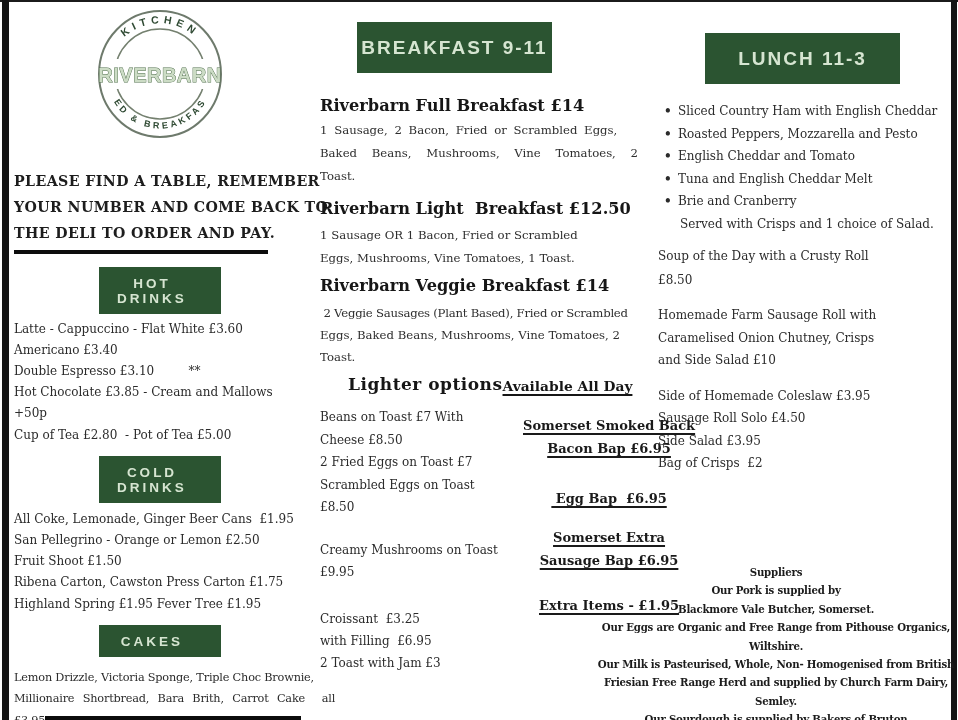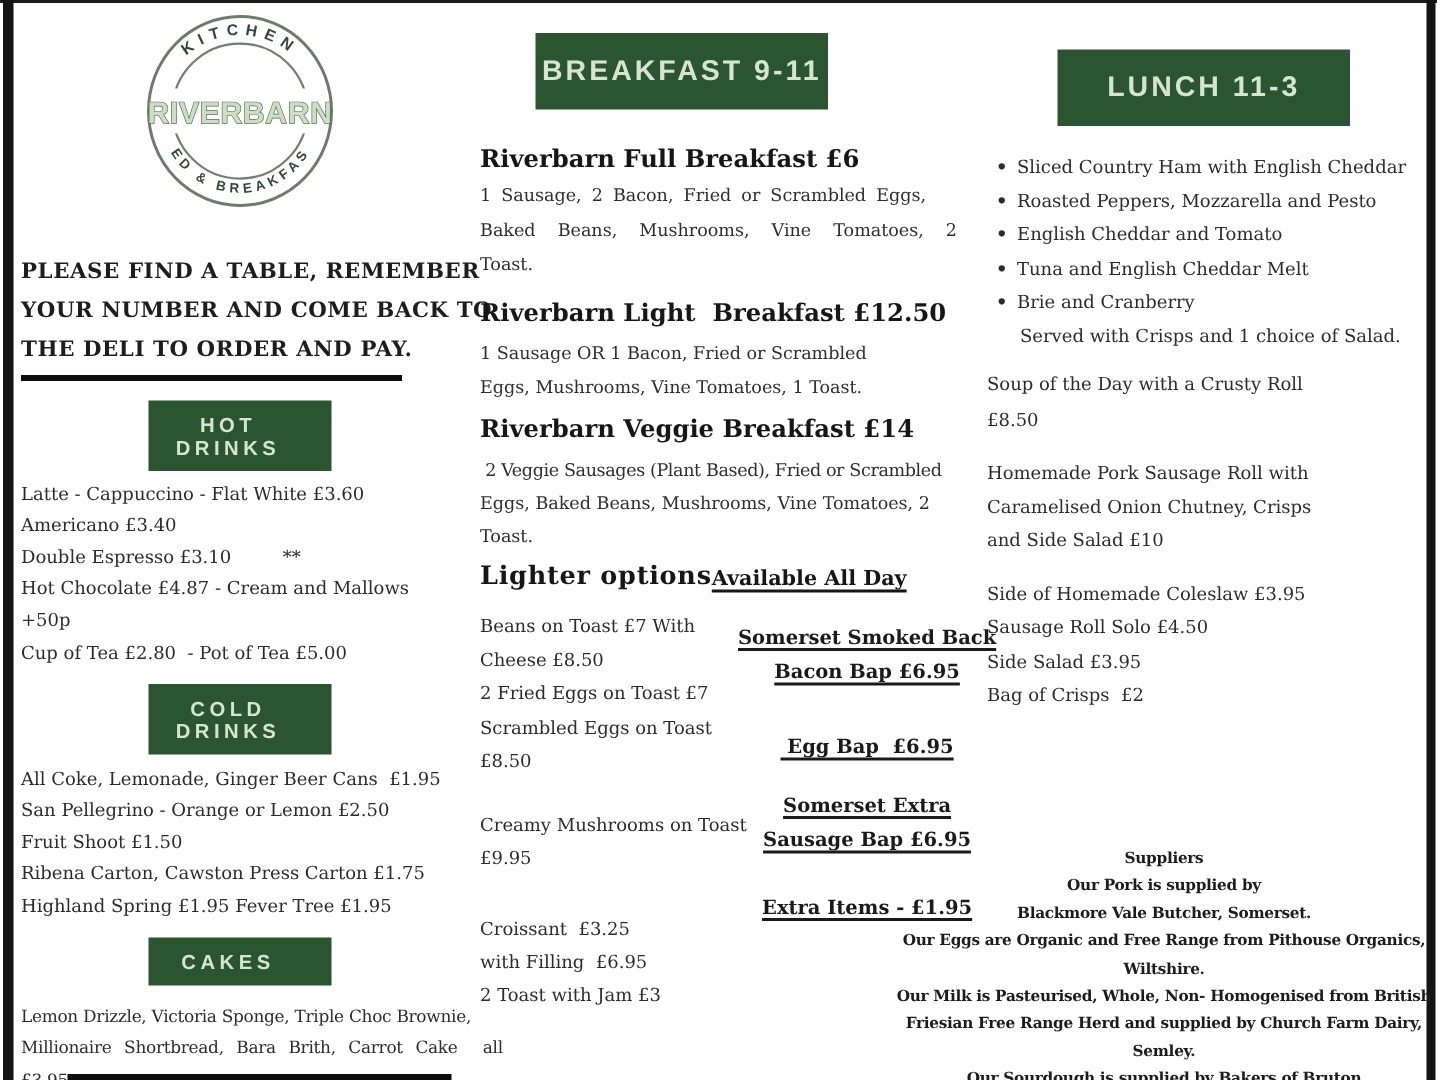--- a/index.html
+++ b/index.html
@@ -36,26 +36,26 @@
   .b-badge{margin-top:22px;margin-left:37px;}
   .l-badge{margin-top:33px;margin-left:47px;}
 
   .item-title{margin-top:22px;font-size:16.2px;font-weight:700;color:#161616;line-height:22px;white-space:nowrap;}
   .item-title.t2{margin-top:10px;} .item-title.t3{margin-top:6px;}
   .desc{margin-top:2px;font-size:11.7px;line-height:23px;color:#2e2e2e;}
   .desc.d2{margin-top:4px;line-height:22.5px;}
   .desc.d3{margin-top:5px;line-height:22px;}
   .tight{letter-spacing:-0.25px;}
 
-  .lighter-head{margin-top:6px;display:flex;align-items:flex-end;}
+  .lighter-head{margin-top:6px;display:flex;align-items:flex-end;margin-left:28px;}
   .lighter-title{font-size:17px;font-weight:700;color:#161616;letter-spacing:0.5px;white-space:nowrap;}
   .allday{font-size:13.8px;font-weight:700;color:#161616;text-decoration:underline;
           text-decoration-thickness:2px;text-underline-offset:3px;padding-right:16px;white-space:nowrap;}
 
-  .lighter-flex{margin-top:12px;display:flex;}
+  .lighter-flex{margin-top:12px;display:flex;gap:31px;}
   .lf-left{width:172px;font-size:12px;line-height:22.5px;color:#2b2b2b;}
   .lf-left .grp2{} .lf-left .grp3{margin-top:20px;} .lf-left .grp4{margin-top:24px;line-height:22px;}
   .lf-right{flex:1;text-align:center;padding-top:8px;}
   .bap{font-size:13px;font-weight:700;color:#1a1a1a;line-height:23px;
        text-decoration:underline;text-decoration-thickness:2px;text-underline-offset:3px;}
   .bap.b2{margin-top:27px;} .bap.b3{margin-top:16px;} .bap.b4{margin-top:22px;}
 
   .panini{margin-top:30px;font-size:14.6px;font-weight:700;color:#161616;line-height:23.7px;}
   .fillings{margin-top:16px;font-size:12px;line-height:22.5px;color:#2b2b2b;}
   .bullet-line{white-space:nowrap;}
@@ -99,21 +99,21 @@
       <div class="ln">YOUR NUMBER AND COME BACK TO</div>
       <div class="ln">THE DELI TO ORDER AND PAY.</div>
     </div>
     <div class="rule"></div>
 
     <div class="badge badge-sm mt13">HOT DRINKS</div>
     <div class="plist">
       <div class="ln">Latte - Cappuccino - Flat White £3.60</div>
       <div class="ln">Americano £3.40</div>
       <div class="ln">Double Espresso £3.10&nbsp;&nbsp;&nbsp;&nbsp;&nbsp;&nbsp;&nbsp;&nbsp;&nbsp;**</div>
-      <div class="ln">Hot Chocolate £4.87 - Cream and Mallows</div>
+      <div class="ln">Hot Chocolate £3.85 - Cream and Mallows</div>
       <div class="ln">+50p</div>
       <div class="ln">Cup of Tea £2.80 &nbsp;- Pot of Tea £5.00</div>
     </div>
 
     <div class="badge badge-sm mt10">COLD DRINKS</div>
     <div class="plist" style="margin-top:6px;">
       <div class="ln">All Coke, Lemonade, Ginger Beer Cans &nbsp;£1.95</div>
       <div class="ln">San Pellegrino - Orange or Lemon £2.50</div>
       <div class="ln">Fruit Shoot £1.50</div>
       <div class="ln">Ribena Carton, Cawston Press Carton £1.75</div>
@@ -124,21 +124,21 @@
     <div class="cakes-par">
       <div class="ln">Lemon Drizzle, Victoria Sponge, Triple Choc Brownie,</div>
       <div class="ln ws5">Millionaire Shortbread, Bara Brith, Carrot Cake &nbsp;all</div>
       <div class="ln">£3.95</div>
     </div>
   </div>
 
   <div class="col-mid">
     <div class="badge badge-lg b-badge">BREAKFAST 9-11</div>
 
-    <div class="item-title">Riverbarn Full Breakfast £6</div>
+    <div class="item-title">Riverbarn Full Breakfast £14</div>
     <div class="desc">
       <div class="ln ws3">1 Sausage, 2 Bacon, Fried or Scrambled Eggs,</div>
       <div class="ln ws11">Baked Beans, Mushrooms, Vine Tomatoes, 2</div>
       <div class="ln">Toast.</div>
     </div>
 
     <div class="item-title t2">Riverbarn Light &nbsp;Breakfast £12.50</div>
     <div class="desc d2">
       <div class="ln">1 Sausage OR 1 Bacon, Fried or Scrambled</div>
       <div class="ln">Eggs, Mushrooms, Vine Tomatoes, 1 Toast.</div>
@@ -204,21 +204,21 @@
       <div class="bullet-line">Brie and Cranberry</div>
       <div class="served">Served with Crisps and 1 choice of Salad.</div>
     </div>
 
     <div class="lblock soup">
       <div class="ln">Soup of the Day with a Crusty Roll</div>
       <div class="ln">£8.50</div>
     </div>
 
     <div class="lblock roll">
-      <div class="ln">Homemade Pork Sausage Roll with</div>
+      <div class="ln">Homemade Farm Sausage Roll with</div>
       <div class="ln">Caramelised Onion Chutney, Crisps</div>
       <div class="ln">and Side Salad £10</div>
     </div>
 
     <div class="lblock sides">
       <div class="ln">Side of Homemade Coleslaw £3.95</div>
       <div class="ln">Sausage Roll Solo £4.50</div>
       <div class="ln">Side Salad £3.95</div>
       <div class="ln">Bag of Crisps &nbsp;£2</div>
     </div>

